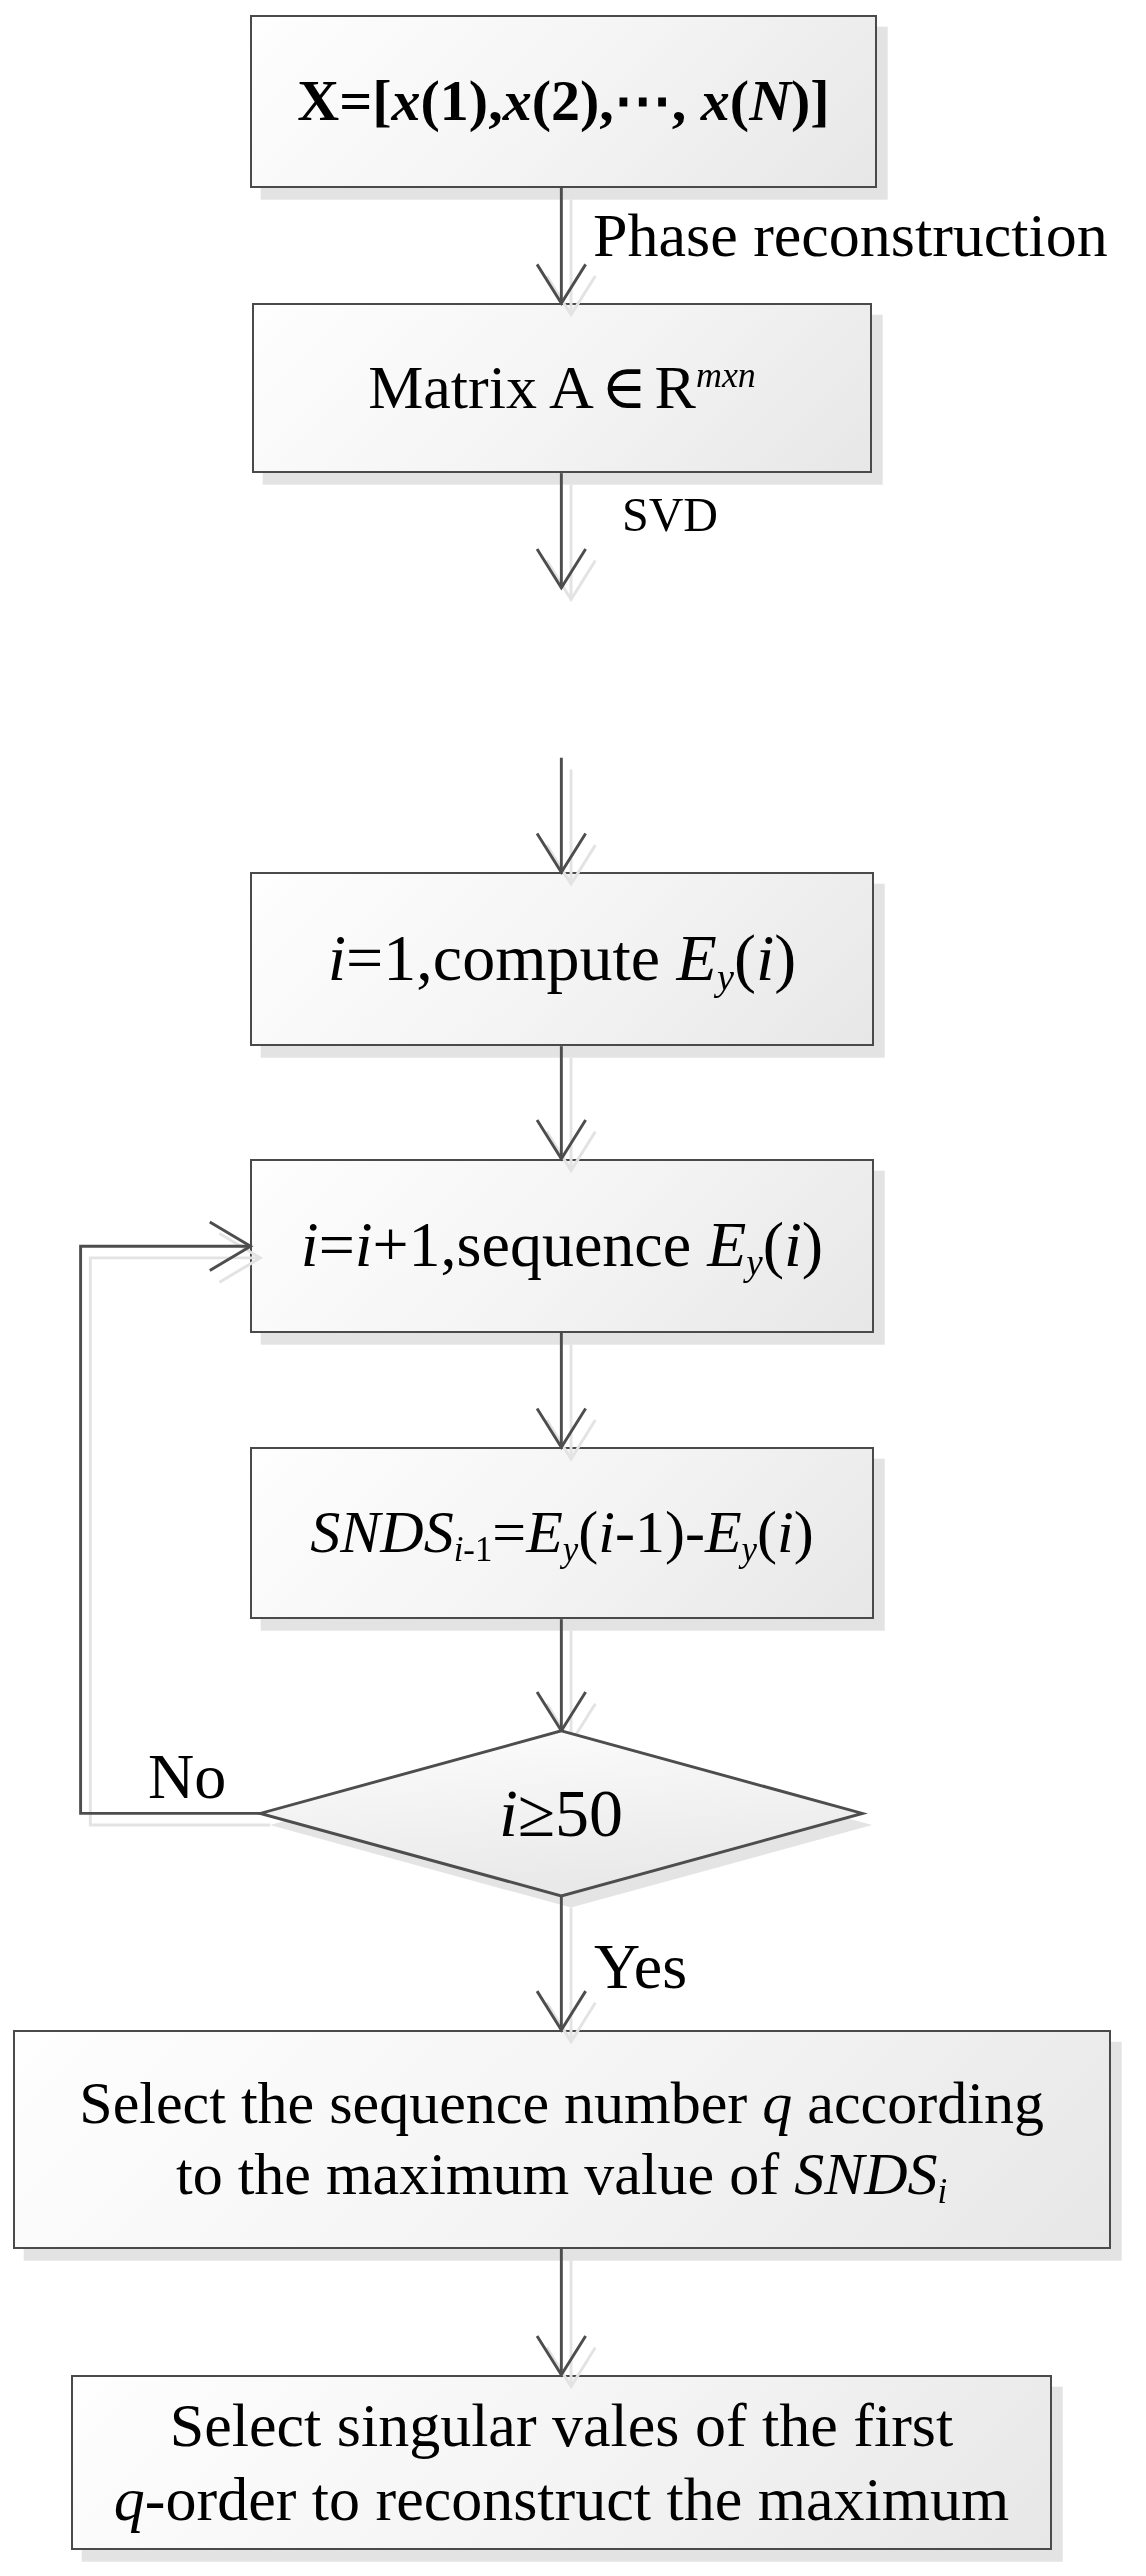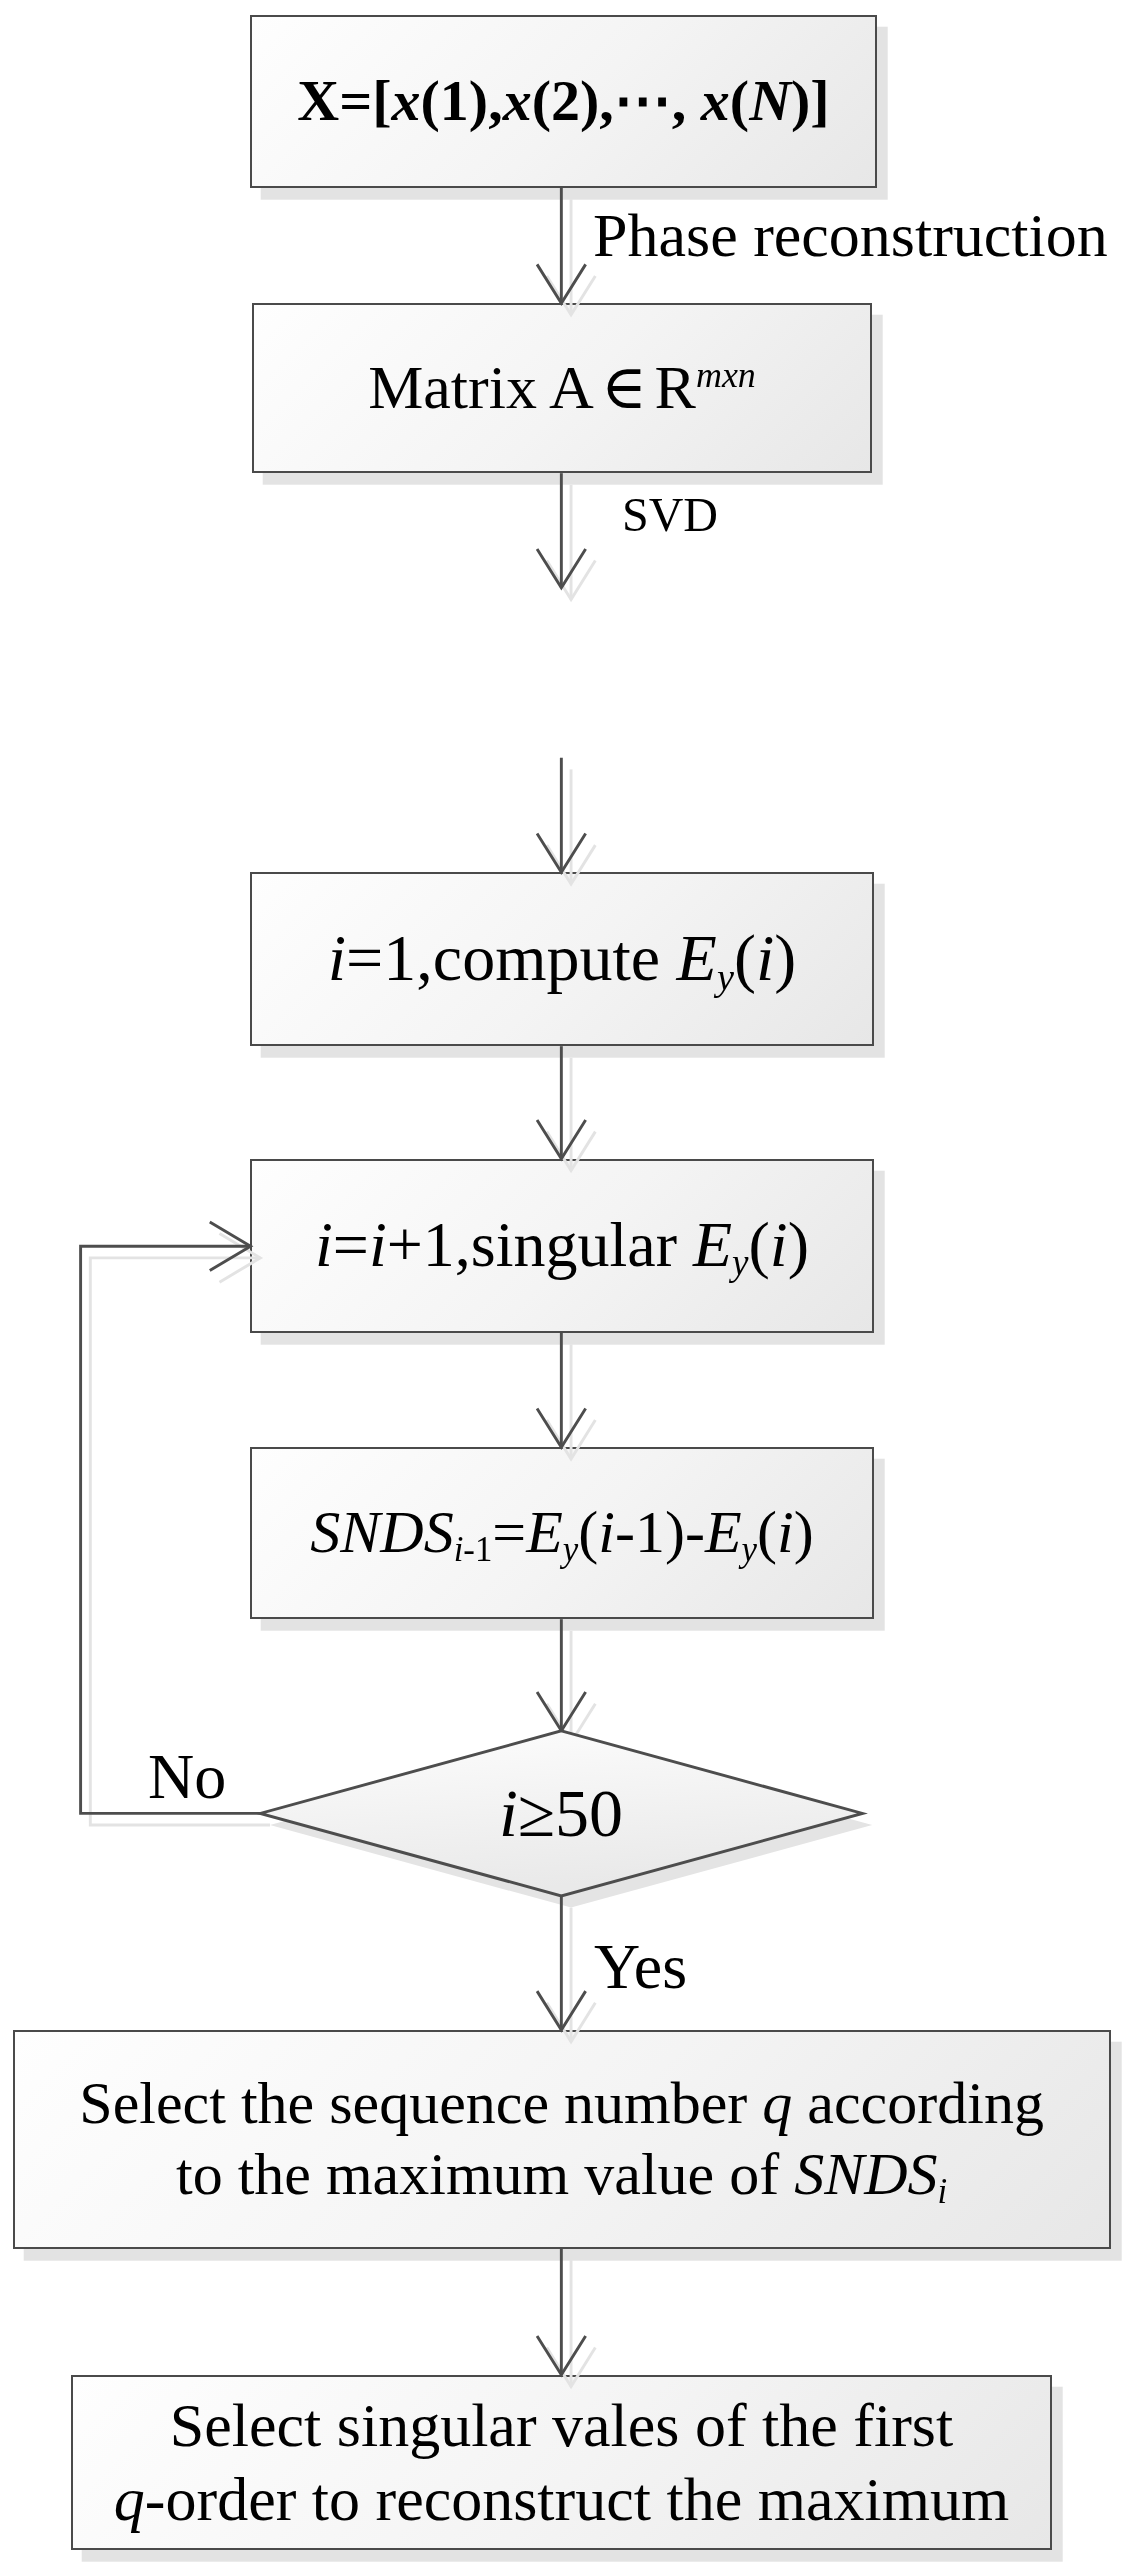--- a/index.html
+++ b/index.html
@@ -68,21 +68,21 @@
         <div class="mline"><span class="seg">Matrix A</span><span class="seg rel">∈</span><span class="seg">R</span><span class="seg i sup">mxn</span></div>
       </div>
   </div>
   <div class="node" id="n4">
     <div class="ntext">
         <div class="mline"><span class="seg i">i</span><span class="seg">=1,compute </span><span class="seg i">E</span><span class="seg i sub">y</span><span class="seg">(</span><span class="seg i">i</span><span class="seg">)</span></div>
       </div>
   </div>
   <div class="node" id="n5">
     <div class="ntext">
-        <div class="mline"><span class="seg i">i</span><span class="seg">=</span><span class="seg i">i</span><span class="seg">+1,singular </span><span class="seg i">E</span><span class="seg i sub">y</span><span class="seg">(</span><span class="seg i">i</span><span class="seg">)</span></div>
+        <div class="mline"><span class="seg i">i</span><span class="seg">=</span><span class="seg i">i</span><span class="seg">+1,sequence </span><span class="seg i">E</span><span class="seg i sub">y</span><span class="seg">(</span><span class="seg i">i</span><span class="seg">)</span></div>
       </div>
   </div>
   <div class="node" id="n6">
     <div class="ntext">
         <div class="mline"><span class="seg i">SNDS</span><span class="seg i sub">i</span><span class="seg sub">-1</span><span class="seg">=</span><span class="seg i">E</span><span class="seg i sub">y</span><span class="seg">(</span><span class="seg i">i</span><span class="seg">-1)-</span><span class="seg i">E</span><span class="seg i sub">y</span><span class="seg">(</span><span class="seg i">i</span><span class="seg">)</span></div>
       </div>
   </div>
   <div class="node" id="n7">
     <div class="ntext">
         <div class="mline"><span class="seg">Select the sequence number </span><span class="seg i">q</span><span class="seg"> according</span></div>

